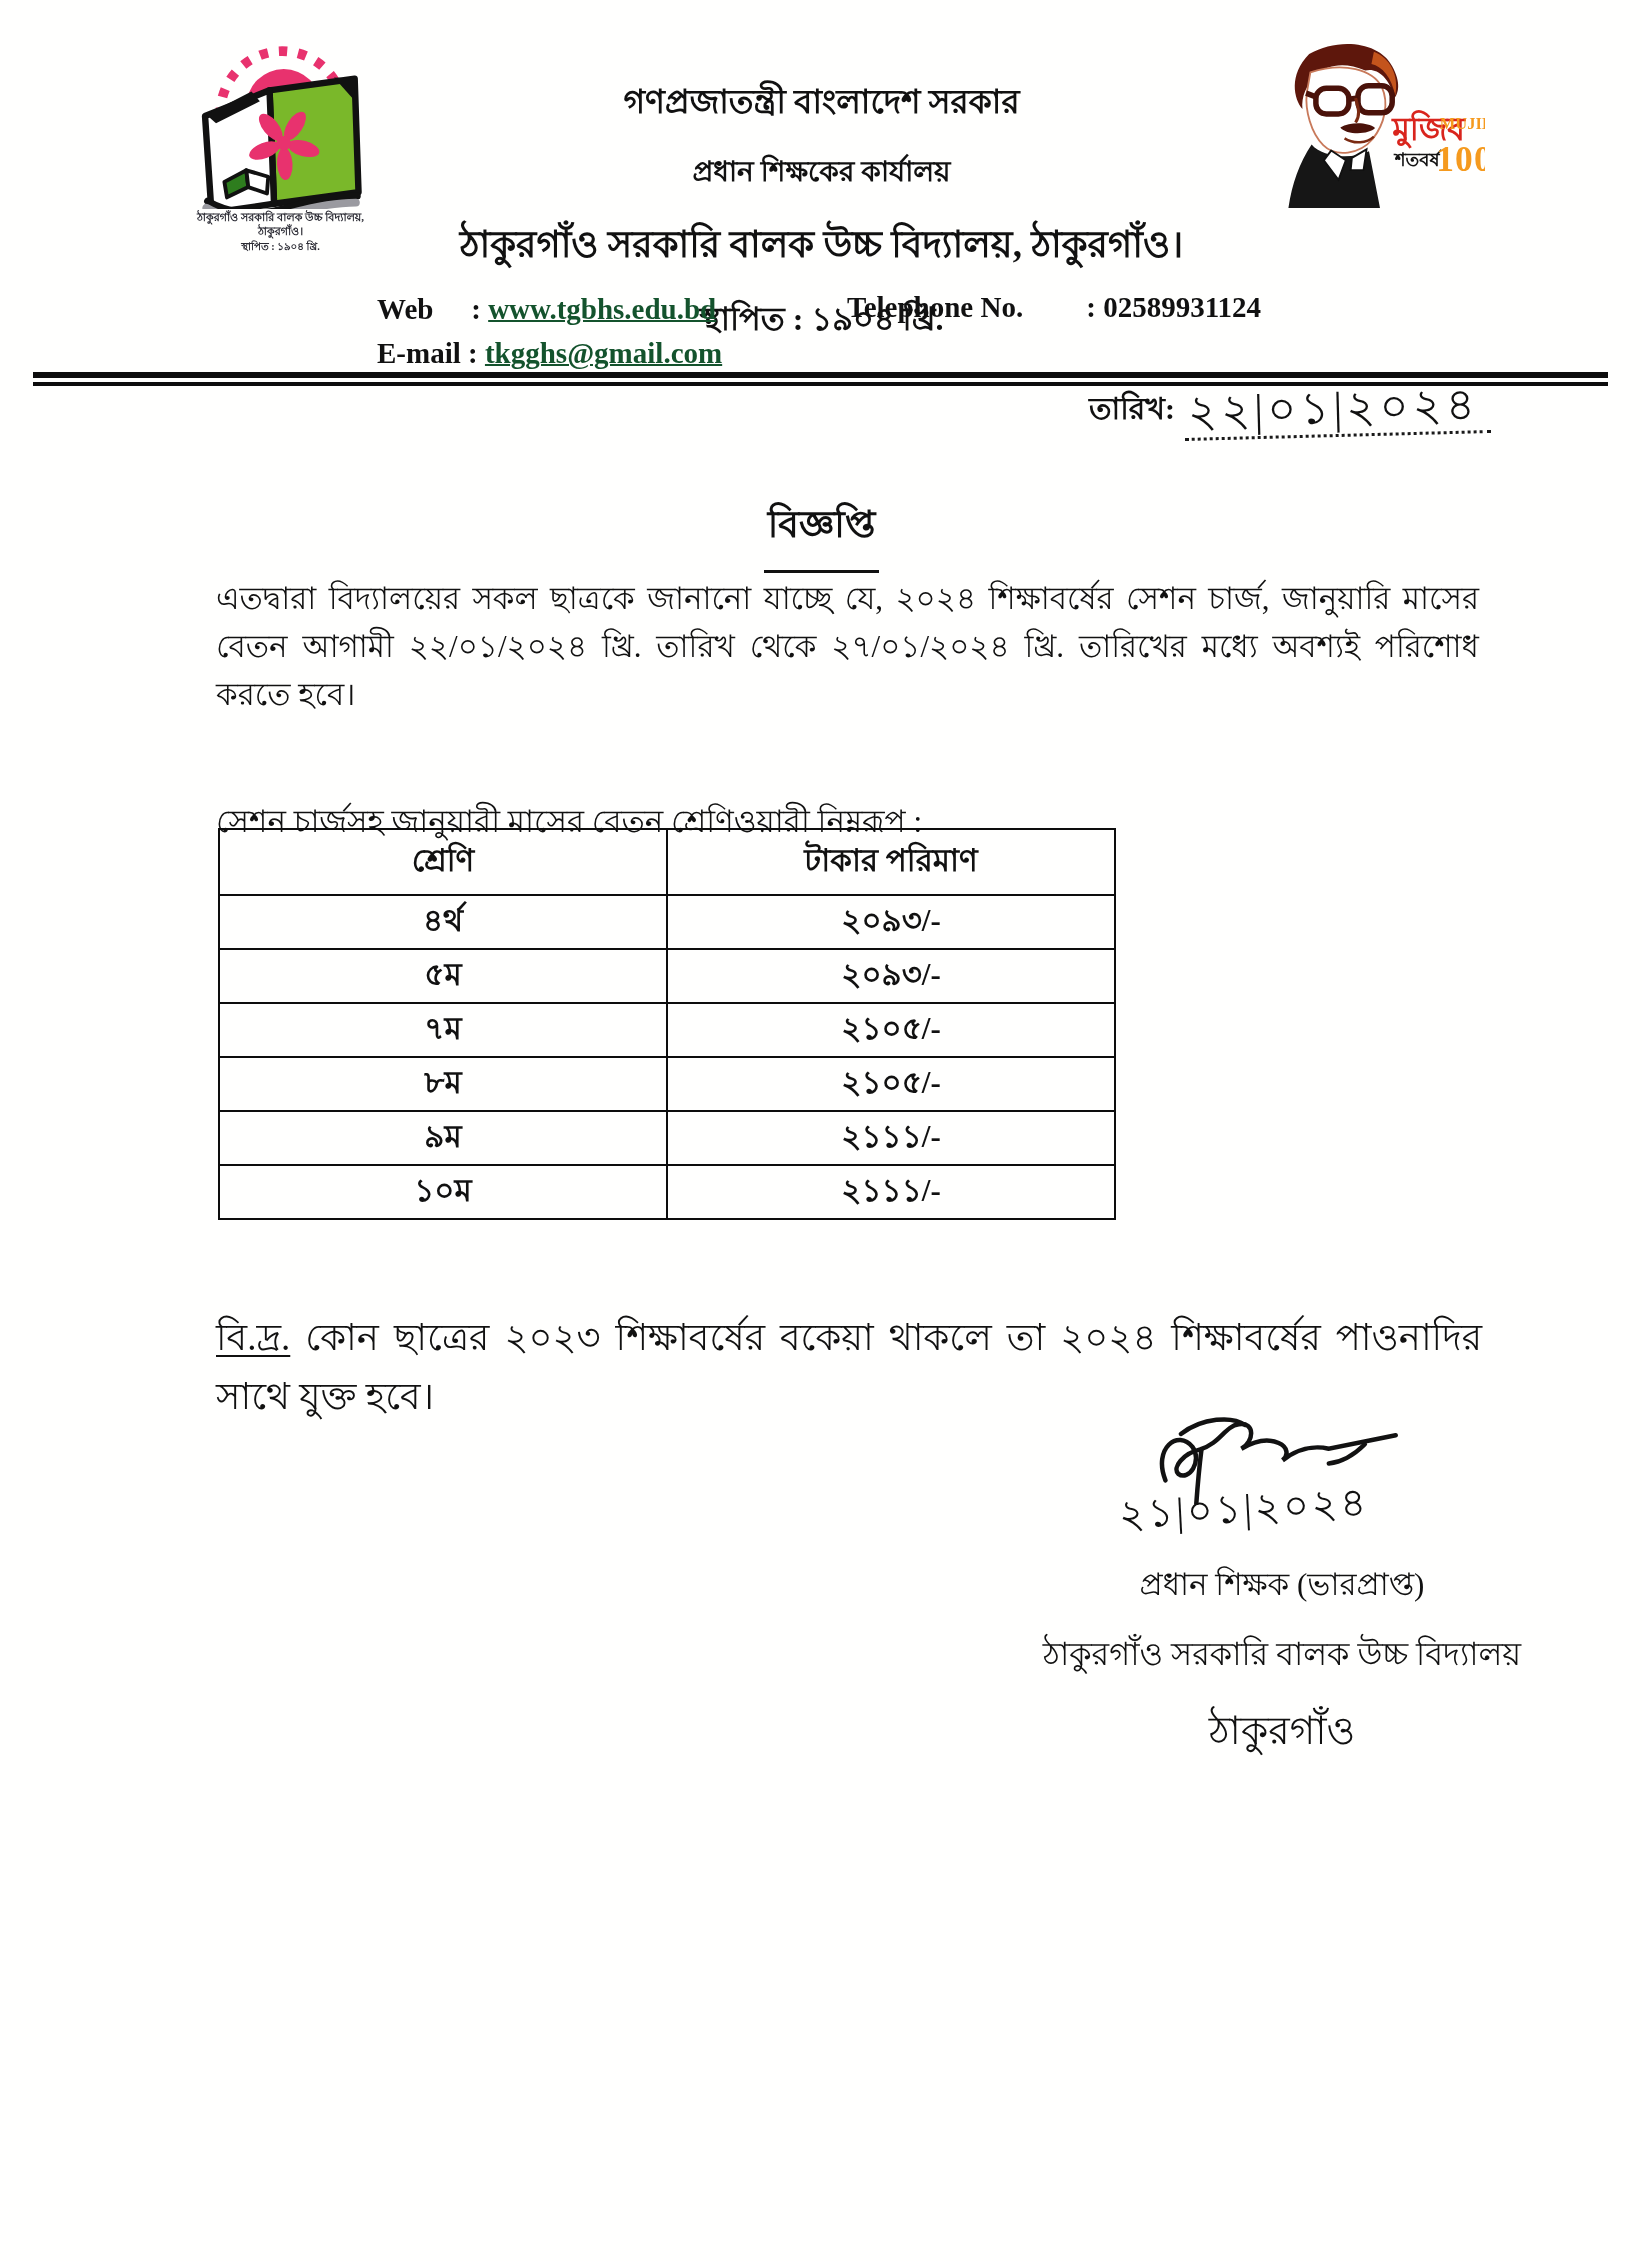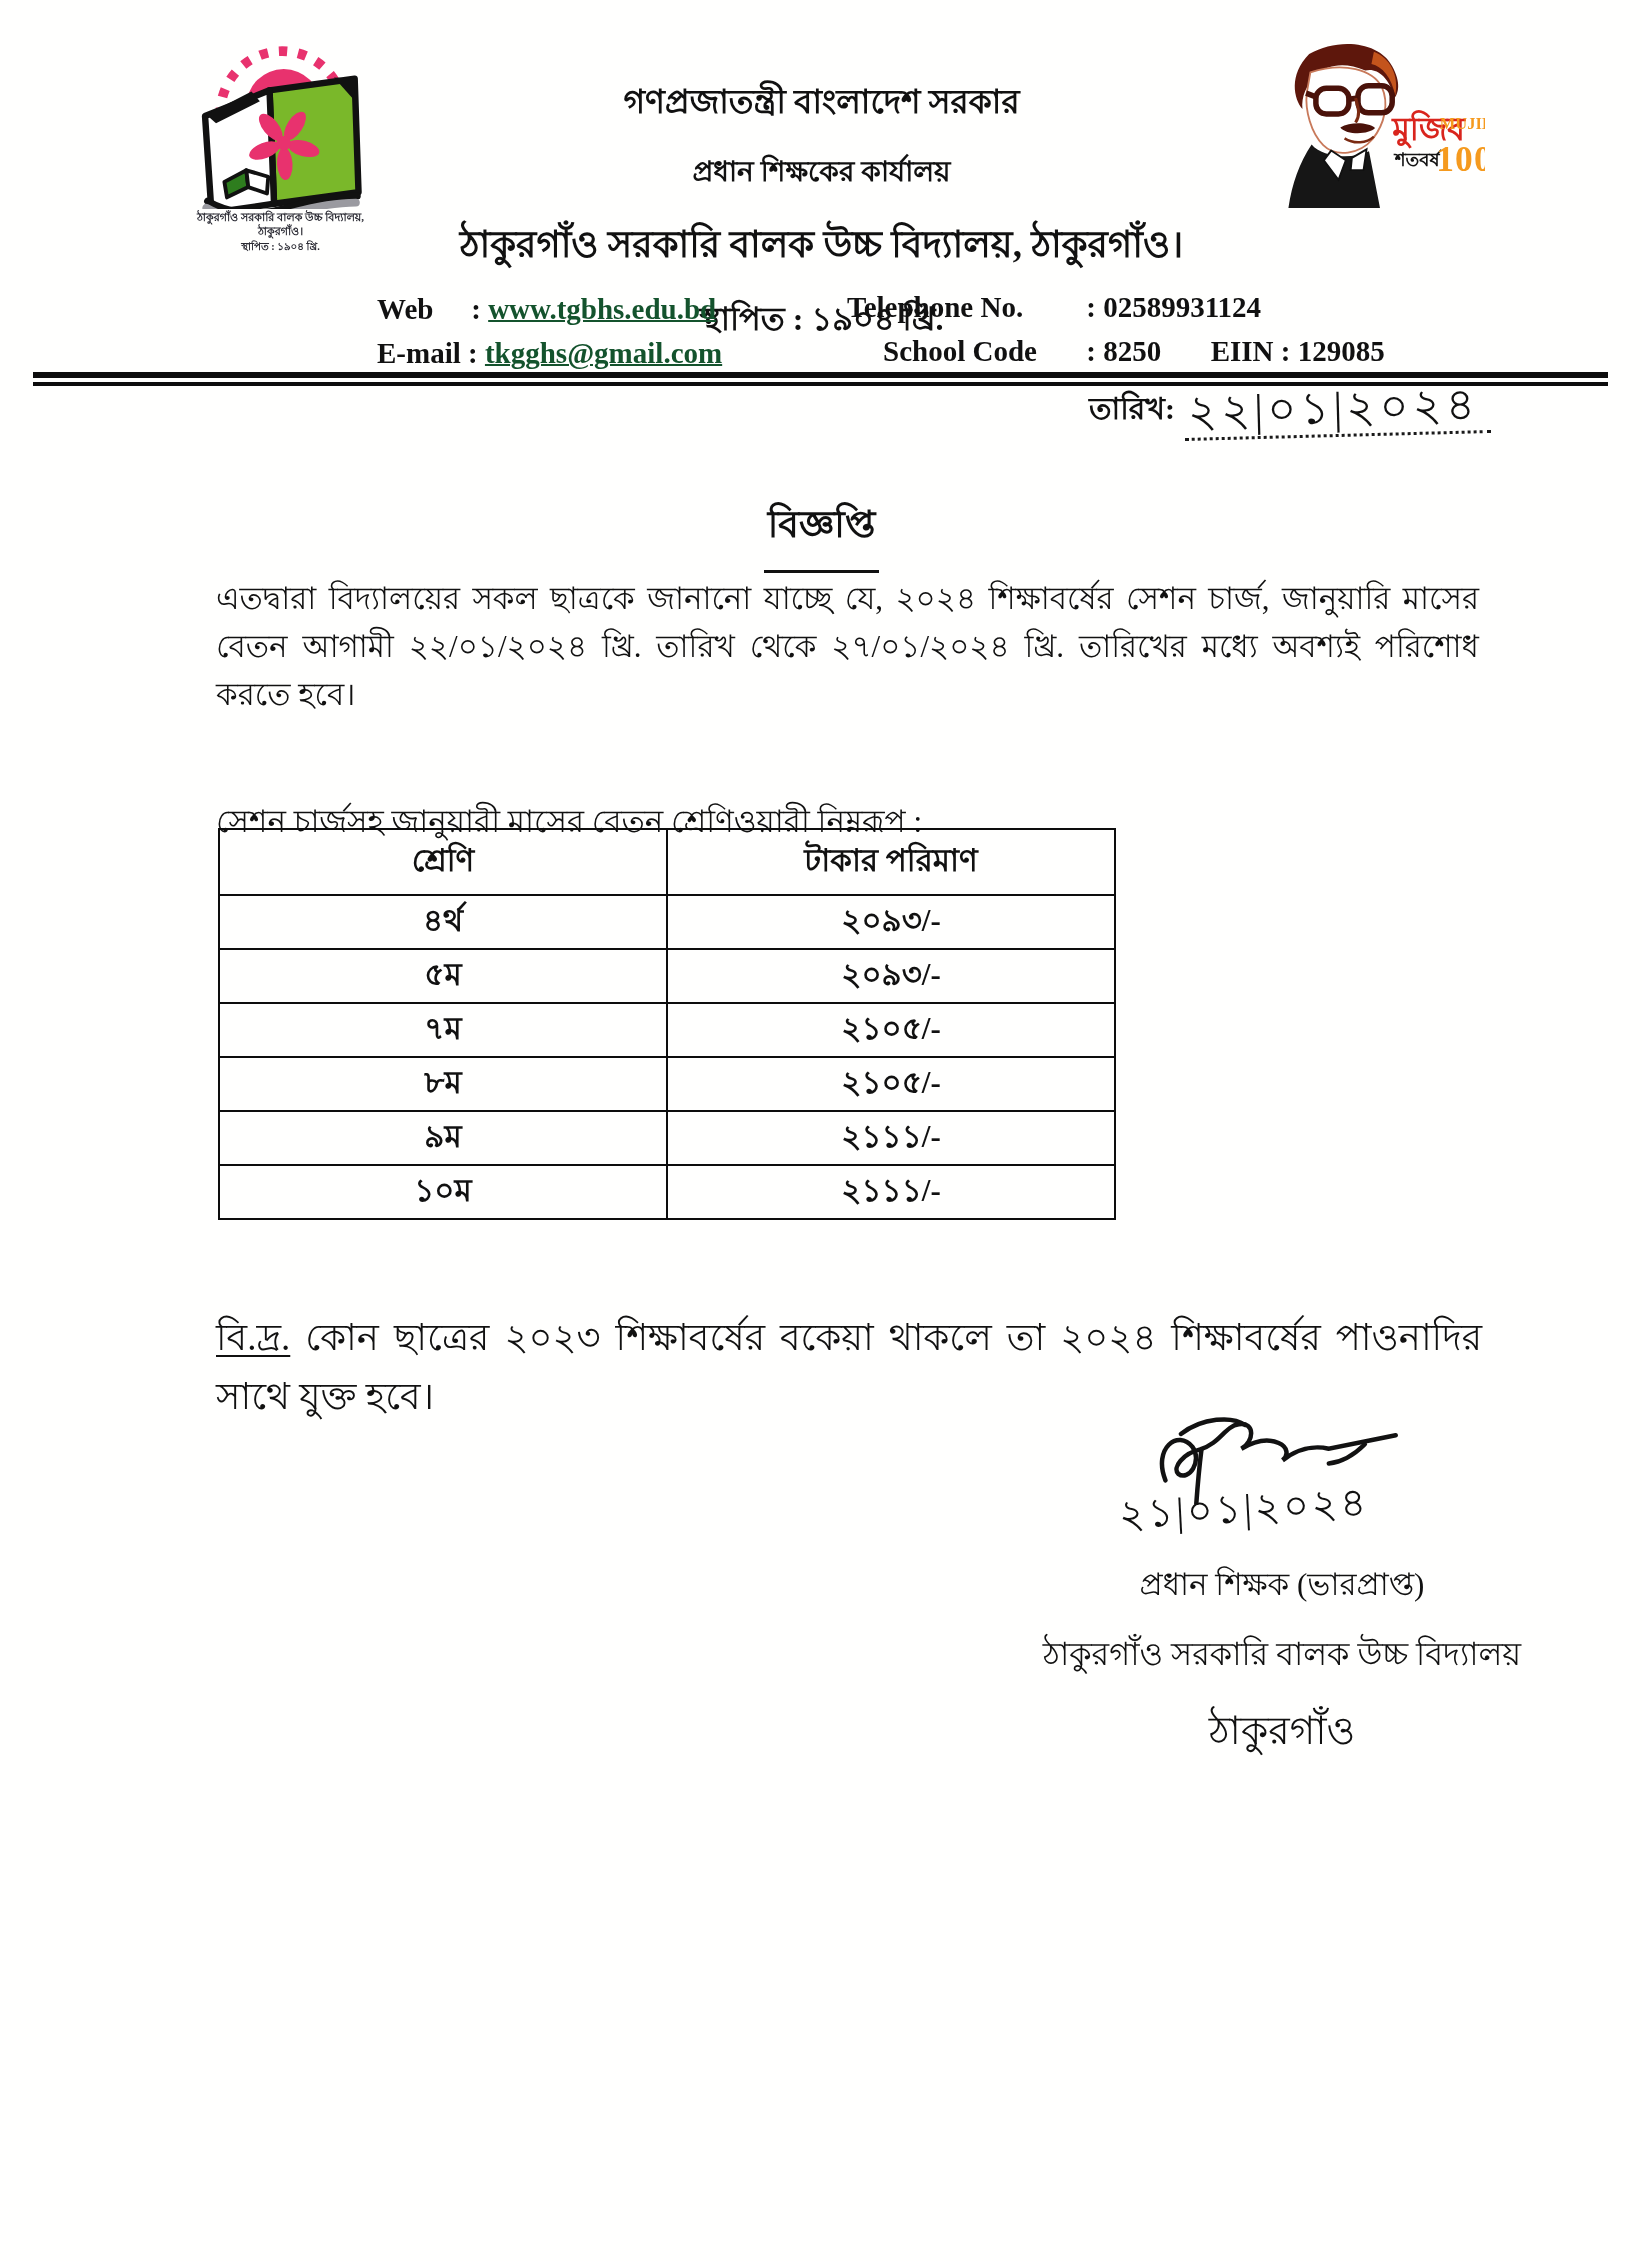--- a/index.html
+++ b/index.html
@@ -144,26 +144,20 @@
     <a href="#">www.tgbhs.edu.bd</a>
   </div>
   <div class="contact-item email-row">
     <span>E-mail :</span>
     <a href="#">tkgghs@gmail.com</a>
   </div>
   <div class="contact-item phone-row">
     <span class="lbl">Telephone No.</span>
     <span>: 02589931124</span>
   </div>
-  <div class="contact-item code-row">
-    <span class="lbl">School Code</span>
-    <span>: 8250</span>
-    <span class="gap"></span>
-    <span>EIIN : 129085</span>
-  </div>
 
   <div class="rule">
     <div class="b1"></div>
       <div class="b2"></div>
       <div class="b3"></div>
   </div>
 
   <div class="date-line">
     <span class="printed">তারিখ:</span>
     <span class="hand">২২|০১|২০২৪</span>

